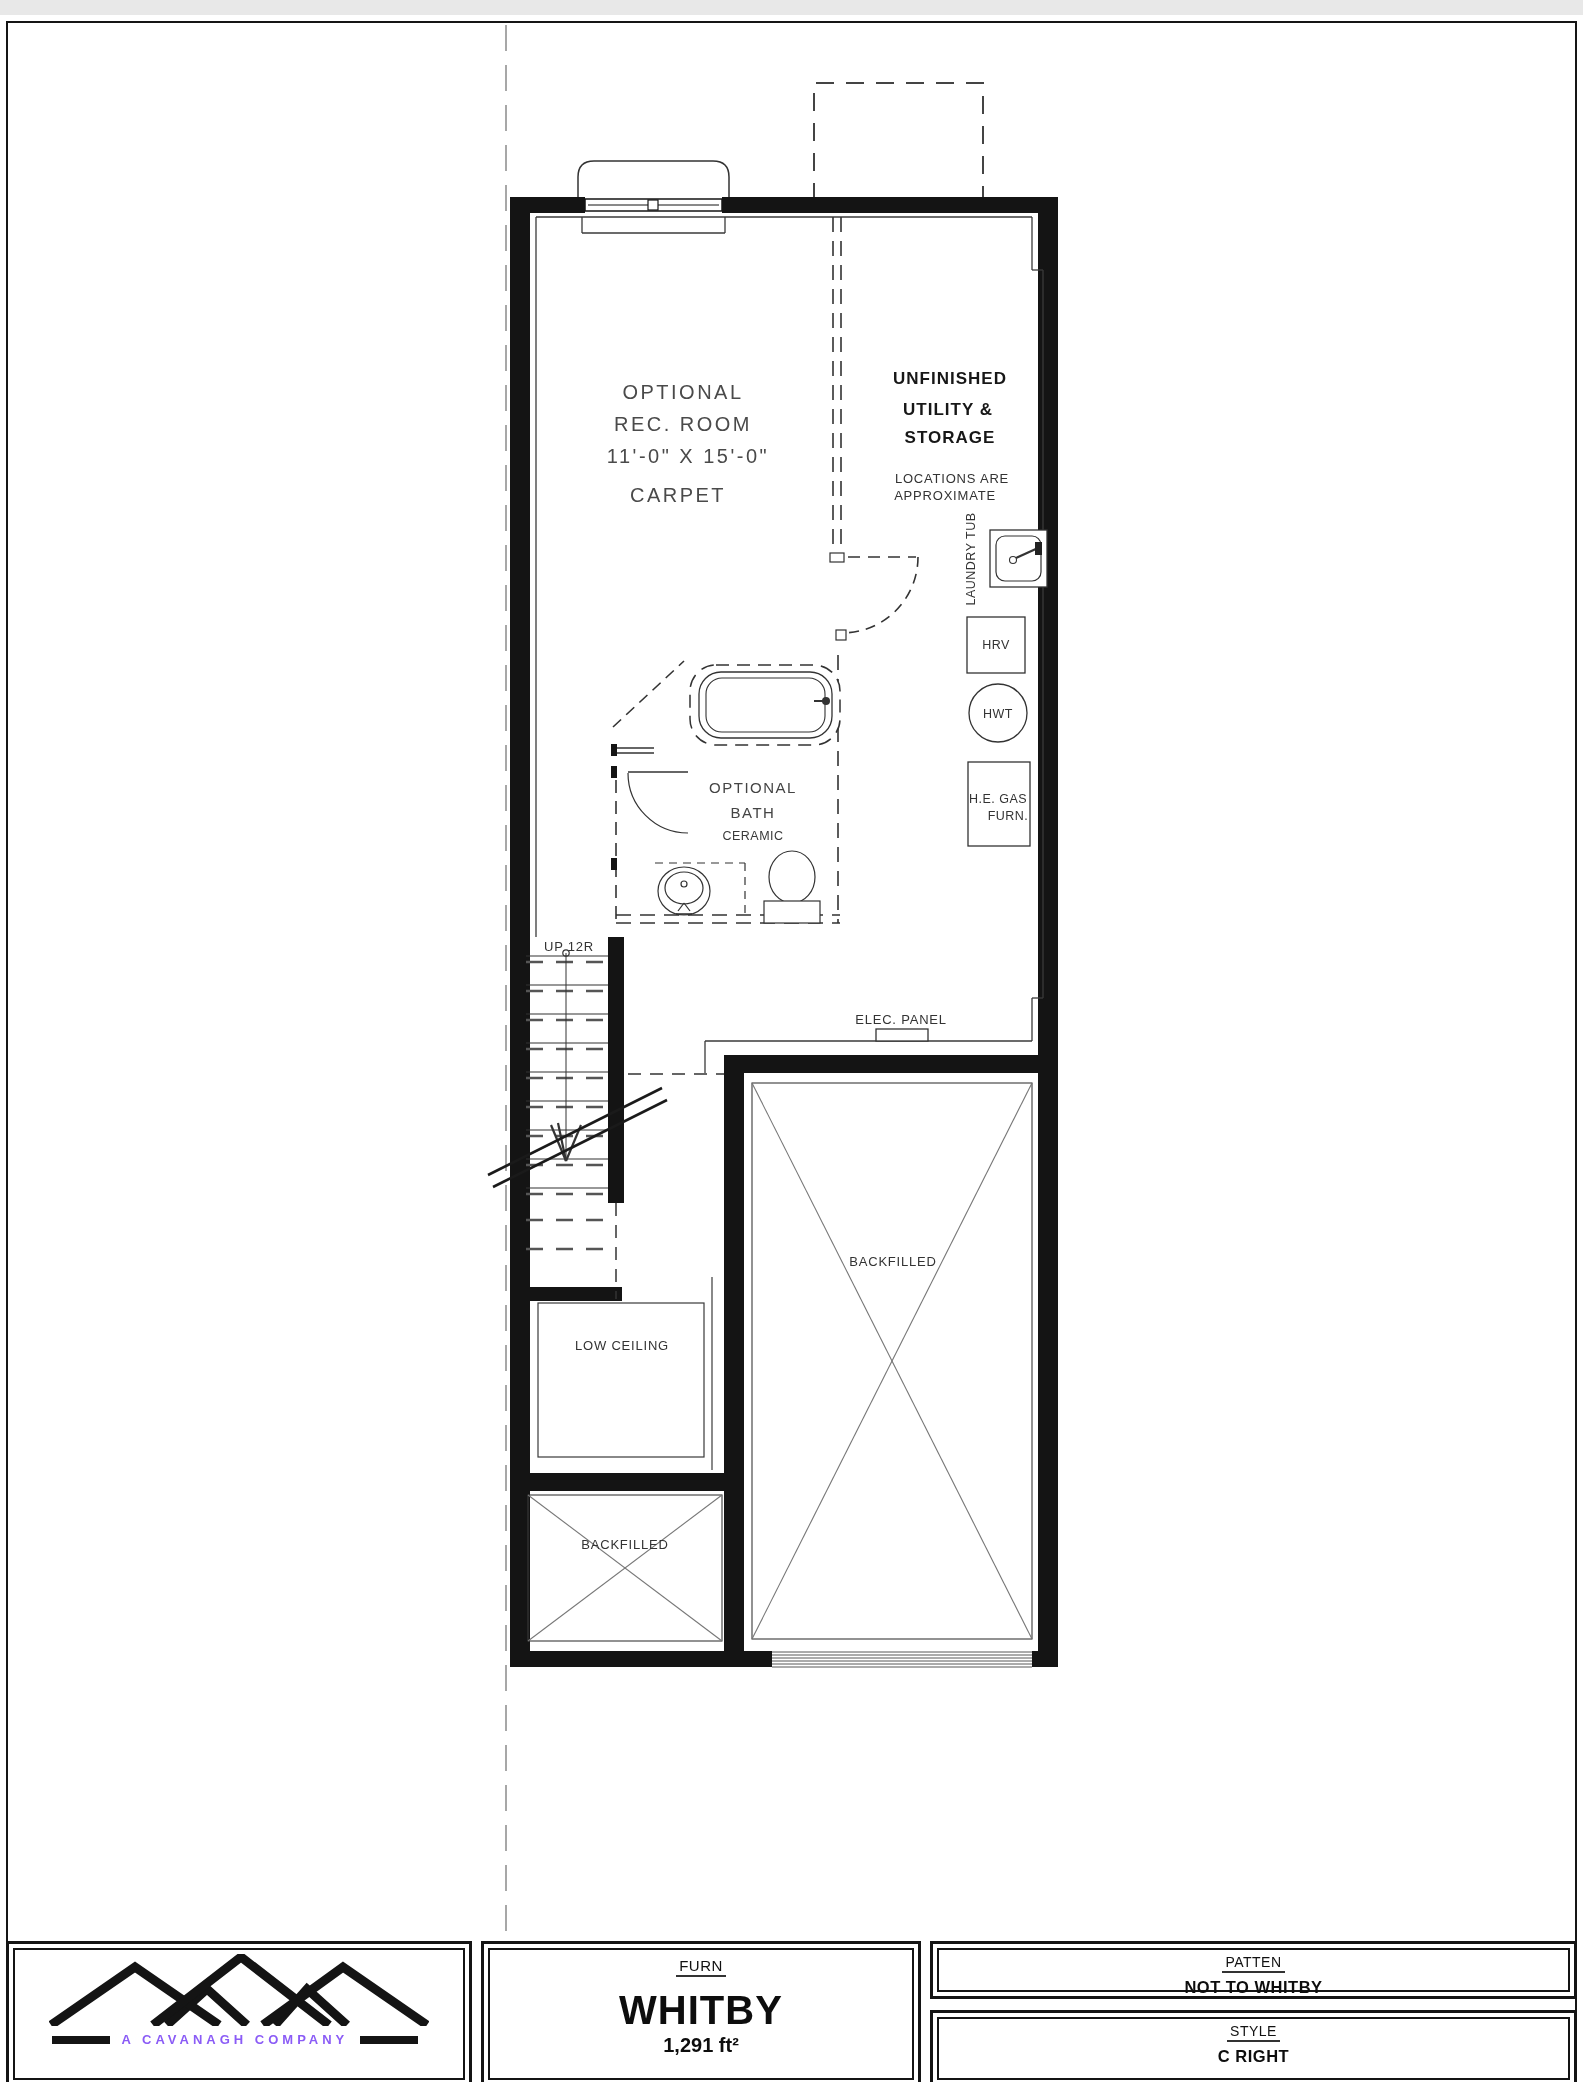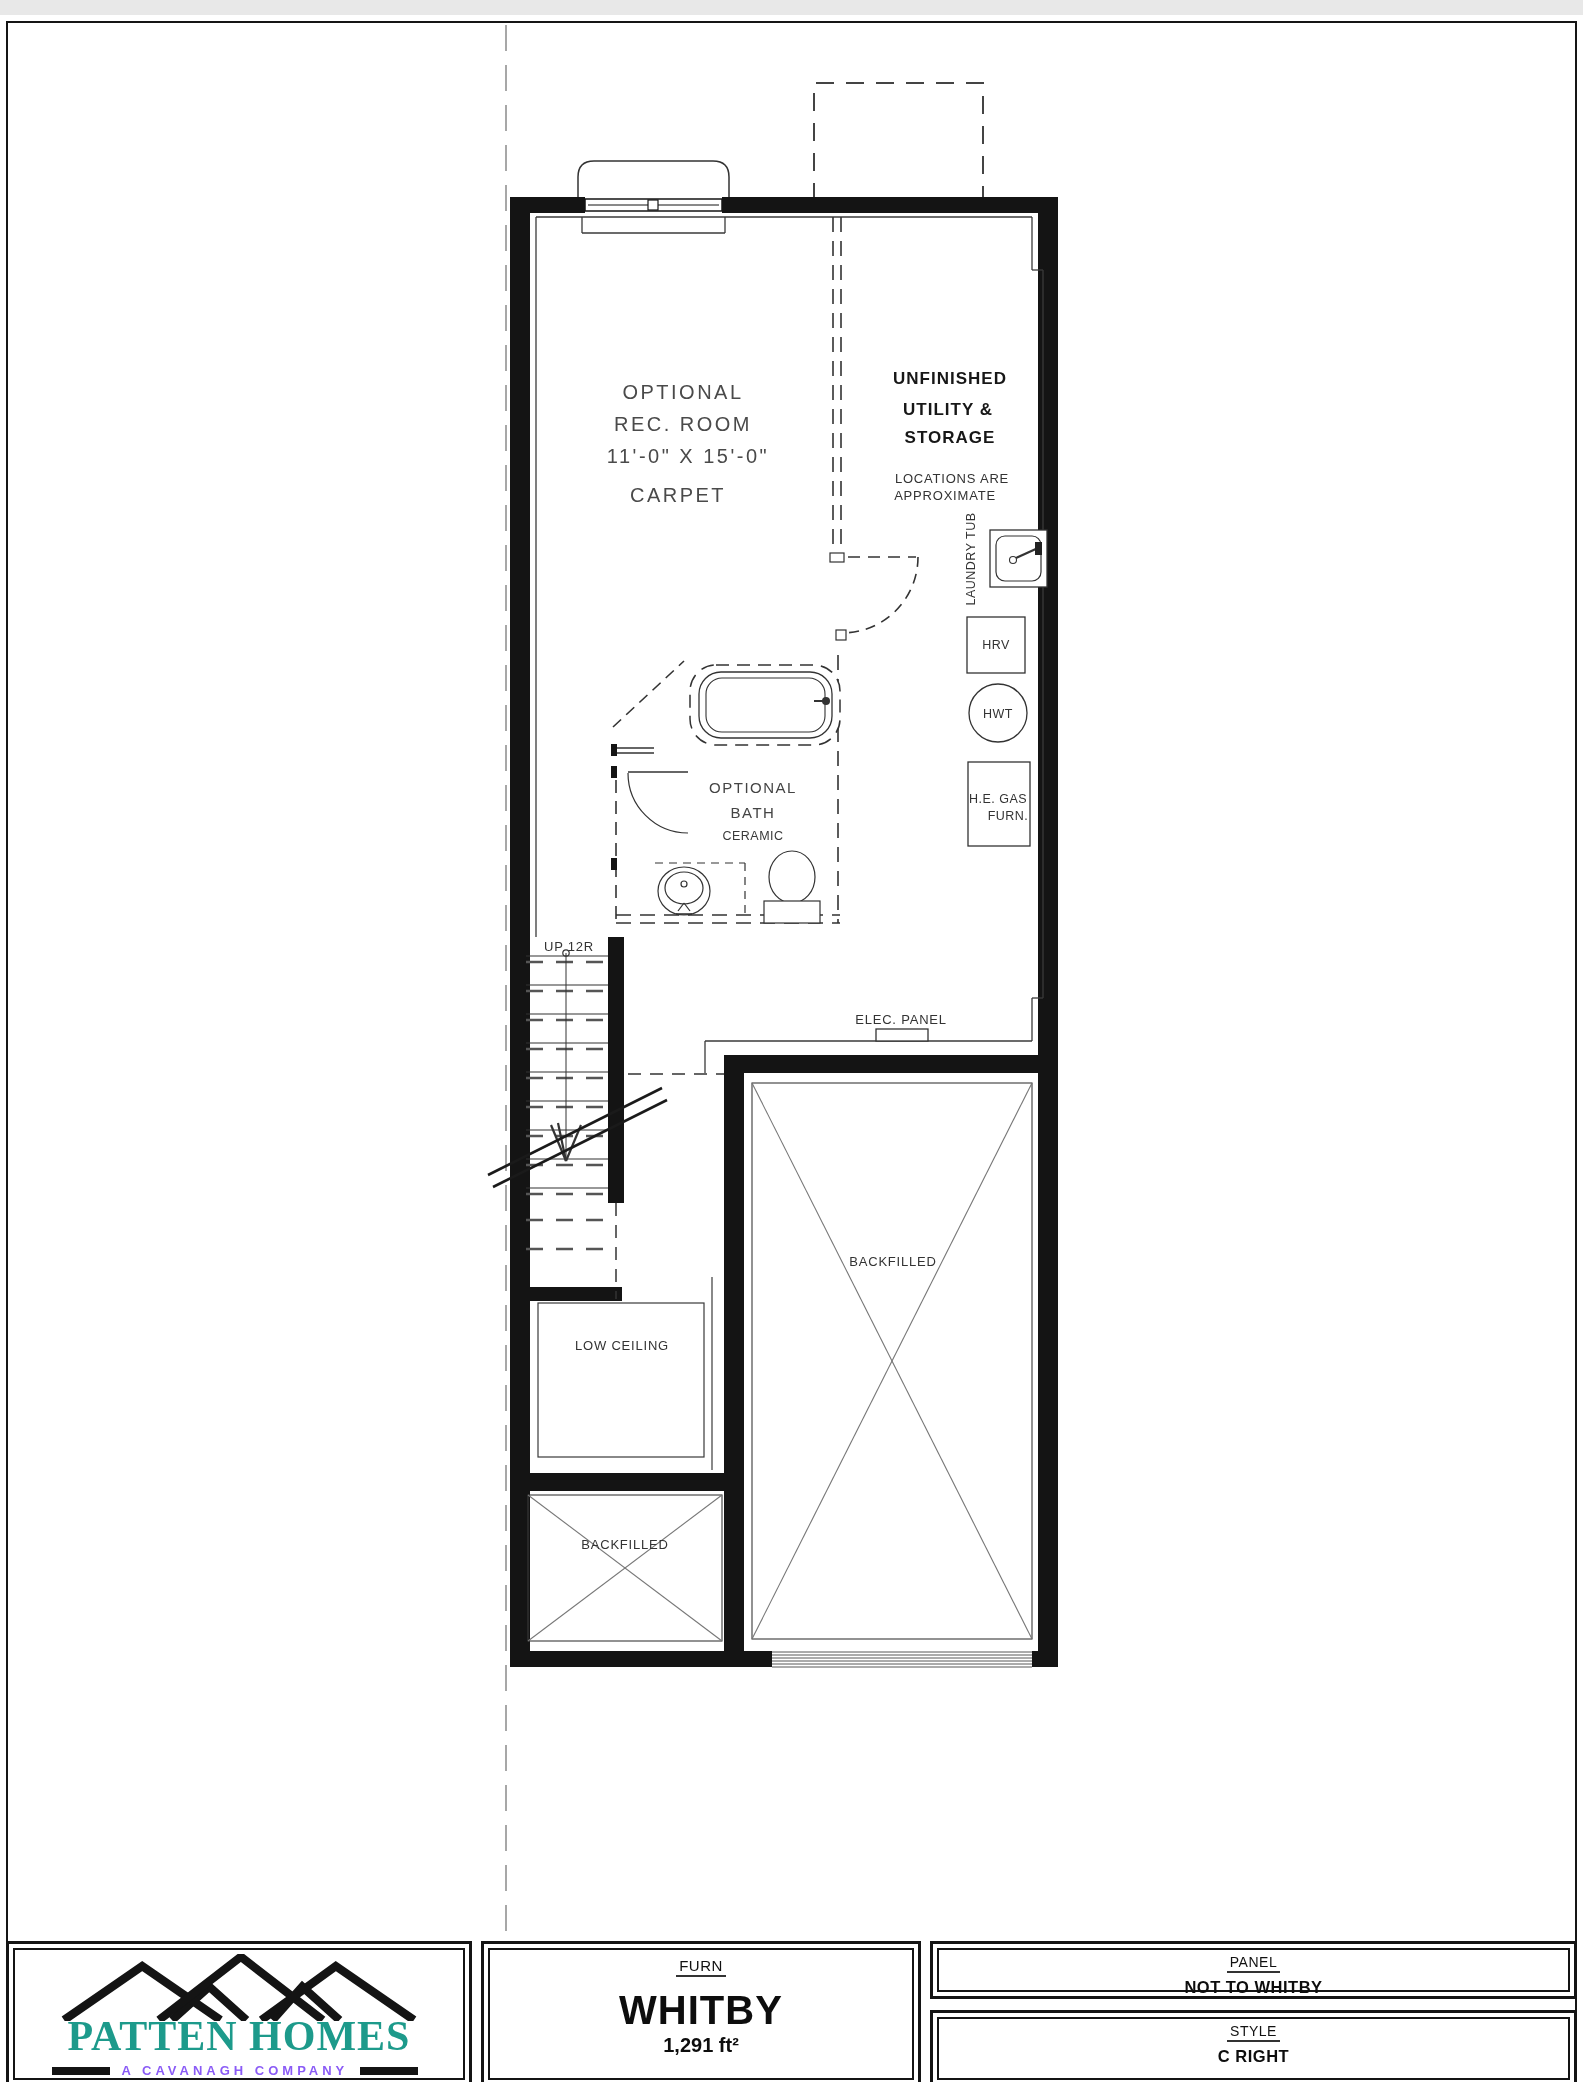--- a/index.html
+++ b/index.html
@@ -271,42 +271,41 @@
       <div class="tb-inner logo-inner">
         <svg class="logo-mountains" width="380" height="72" viewBox="0 0 380 72">
           <g fill="none" stroke="#141414" stroke-width="9">
             <path d="M118,71 L158,35 L198,71"></path>
             <path d="M226,71 L258,35 L298,71"></path>
             <path d="M2,71 L86,13 L170,71"></path>
             <path d="M104,71 L192,3 L280,71"></path>
             <path d="M214,71 L294,13 L378,71"></path>
           </g>
         </svg>
-        <div class="logo-name" style="color:#1d9a8b">PATTEN HOMES</div>
         <div class="logo-tagline-row">
           <div class="logo-bar"></div>
           <div class="logo-tagline" style="color:#8b5cf6">A CAVANAGH COMPANY</div>
           <div class="logo-bar"></div>
         </div>
       </div>
     </div>
 
     <div class="tb-box model-box">
       <div class="tb-inner">
         <div class="tb-heading">FURN</div>
         <div class="tb-value">WHITBY</div>
         <div class="tb-area">1,291 ft²</div>
       </div>
     </div>
 
 
     <div class="tb-col">
       <div class="tb-box scale-box mini">
         <div class="tb-inner">
-          <div class="tb-heading">PANEL</div>
+          <div class="tb-heading">PATTEN</div>
           <div class="tb-value">NOT TO WHITBY</div>
         </div>
       </div>
       <div class="tb-box style-box mini">
         <div class="tb-inner">
           <div class="tb-heading">STYLE</div>
           <div class="tb-value">C RIGHT</div>
         </div>
       </div>
     </div>

